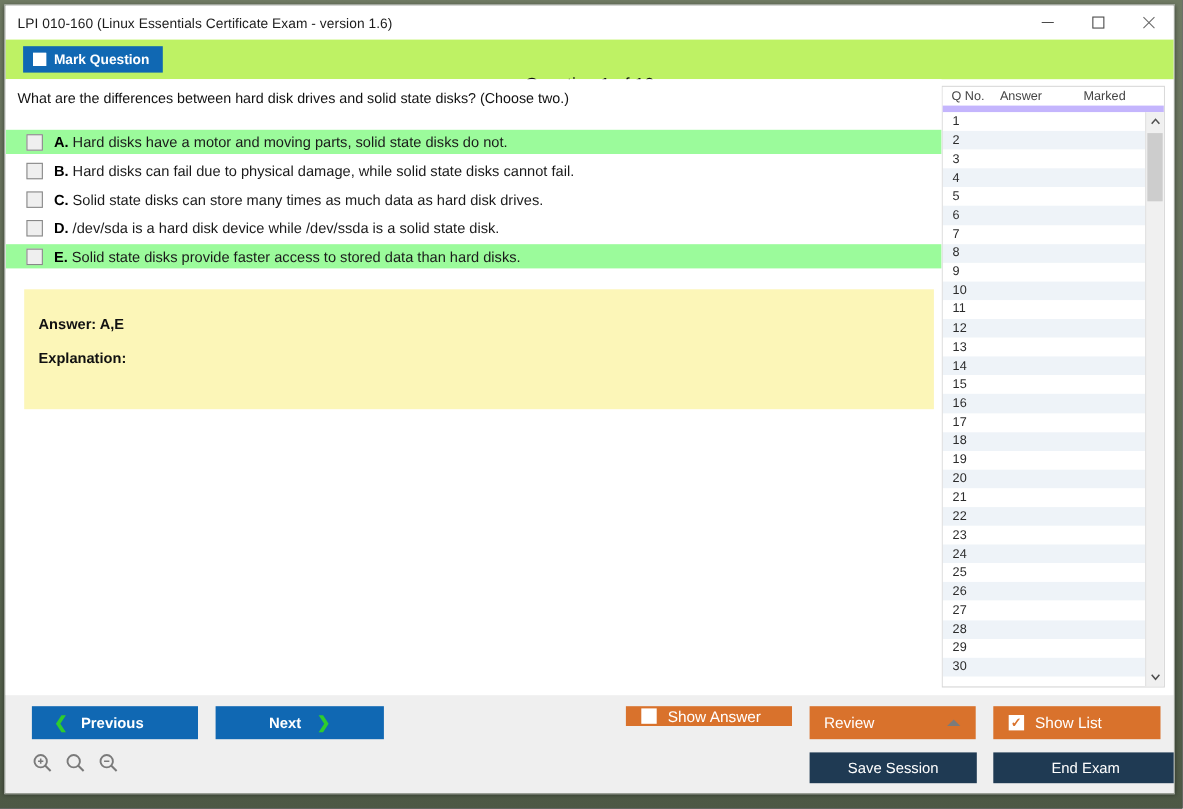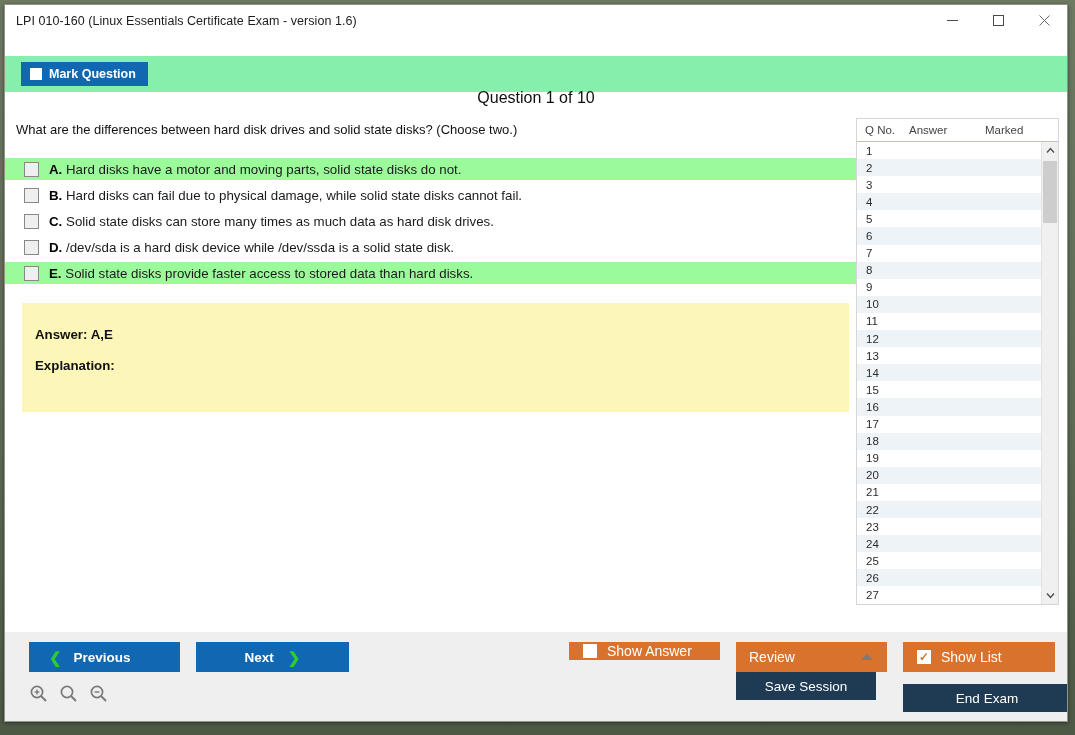--- a/index.html
+++ b/index.html
@@ -26,21 +26,20 @@
     left: 4px;
     top: 4px;
     width: 1064px;
     height: 718px;
     background: #ffffff;
     border: 1px solid #8e948a;
     box-shadow: 0 1px 4px rgba(0,0,0,0.45);
     display: flex;
     flex-direction: column;
     overflow: hidden;
-    gap: 20px;
   }
 
   
   #titlebar {
     height: 31px;
     background: #ffffff;
     display: flex;
     align-items: center;
     flex: 0 0 31px;
     position: relative;
@@ -65,21 +64,21 @@
     display: flex;
     align-items: center;
     justify-content: center;
     cursor: default;
   }
   .wc svg { display: block; }
 
   
   #headerbar {
     flex: 0 0 36px;
-    background: #86efac;
+    background: #bef264;
     position: relative;
     display: flex;
     align-items: center;
   }
   #mark-question-btn {
     margin-left: 16px;
     height: 24px;
     background: #1068b3;
     border: none;
     color: #ffffff;
@@ -191,21 +190,21 @@
     margin-top: 6px;
     margin-right: 8px;
     margin-bottom: 7px;
     border: 1px solid #d6d6d6;
   }
   #list-header {
     flex: 0 0 23px;
     display: flex;
     align-items: center;
     background: #ffffff;
-    border-bottom: 1px solid #c4b5fd;
+    border-bottom: 6px solid #c4b5fd;
     font-size: 11.5px;
     color: #444444;
   }
   .lh-qno    { width: 52px; padding-left: 8px; }
   .lh-answer { width: 76px; }
   .lh-marked { flex: 1 1 auto; }
 
   #list-scroll-wrap {
     flex: 1 1 auto;
     display: flex;
@@ -312,21 +311,21 @@
   }
   .cbox-orange {
     width: 14px; height: 14px; flex: 0 0 14px;
     background: #ffffff; display: flex; align-items: center; justify-content: center;
   }
   .cbox-orange .tick {
     color: #d9722c; font-size: 12px; font-weight: bold; line-height: 1;
   }
 
   #btn-save-session {
-    left: 731px; top: 40px; width: 140px; height: 28px; justify-content: center;
+    left: 731px; top: 52px; width: 152px; height: 28px; justify-content: center;
   }
   #btn-end-exam {
     left: 898px; top: 52px; width: 168px; height: 28px; justify-content: center;
   }
 
   
   #zoom-tools {
     position: absolute;
     left: 24px; top: 52px;
     display: flex;

